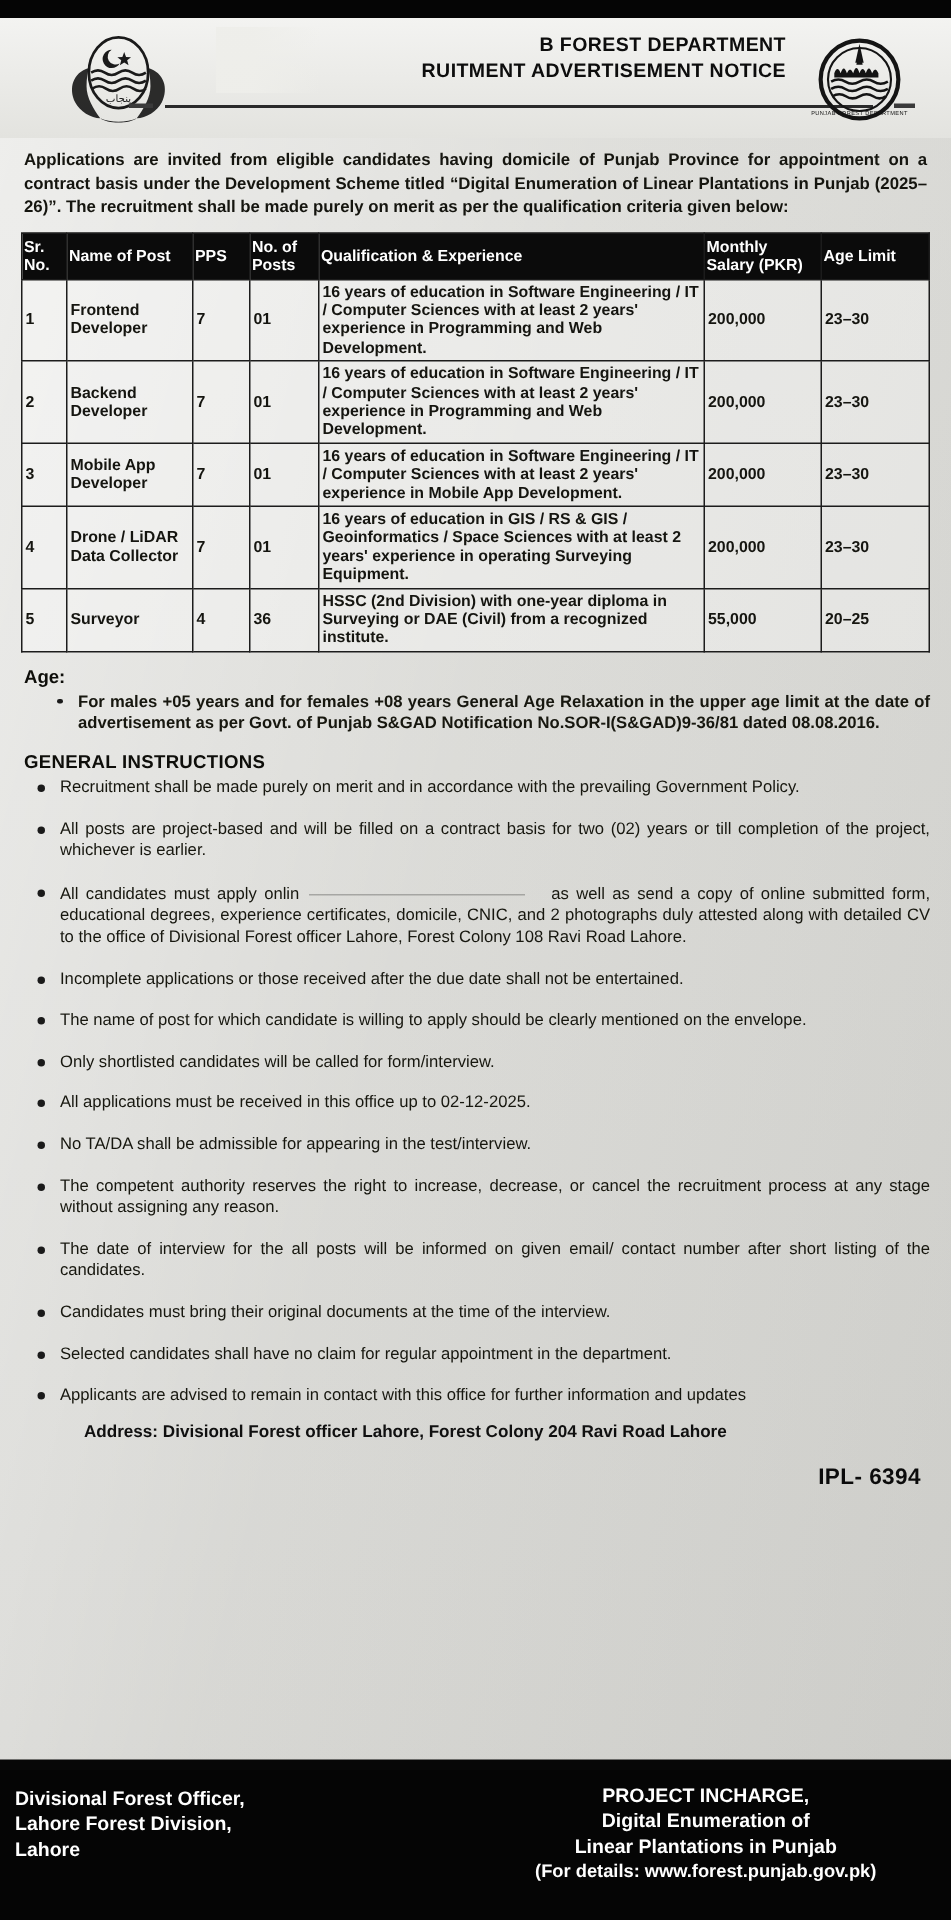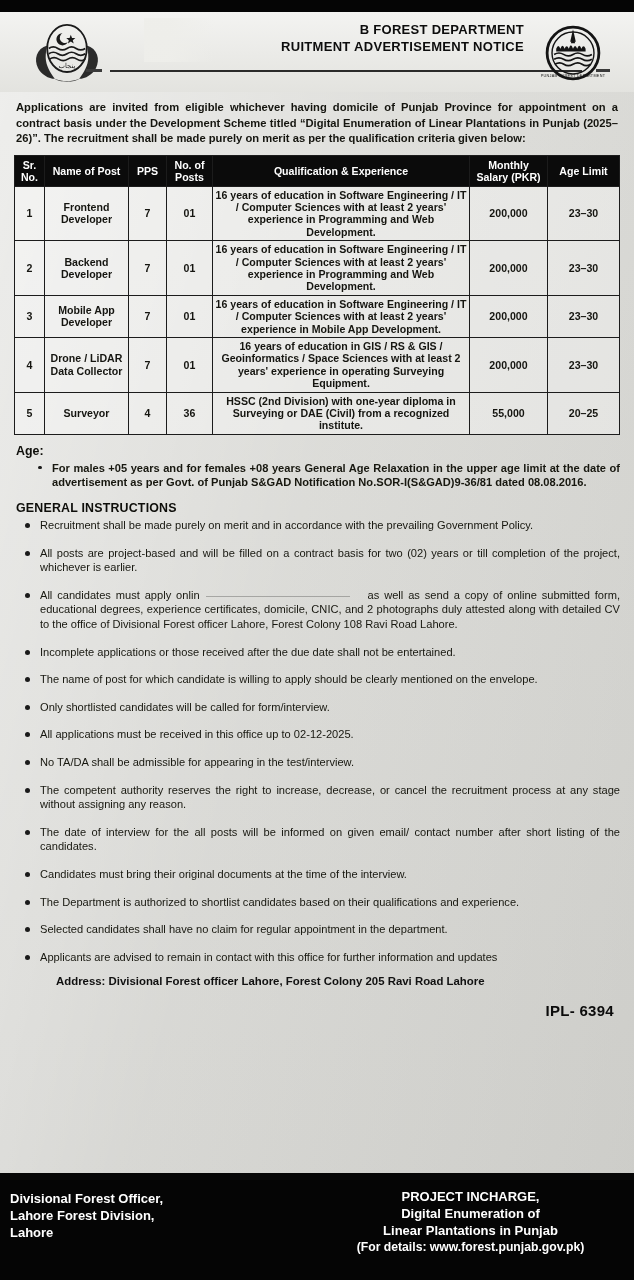--- a/index.html
+++ b/index.html
@@ -32,21 +32,21 @@
 
   
   .header {
     position: relative;
     flex: none;
     height: 80px;
     padding: 4px 10px 0 10px;
     background: linear-gradient(#f3f3f1, #e3e3df);
   }
   .crest { position: absolute; top: 6px; width: 78px; height: 70px; }
-  .crest-left { left: 28px; }
+  .crest-left { left: 40px; }
   .crest-right { right: 22px; }
   .crest svg { width: 100%; height: 100%; display: block; }
 
   .title-block {
     position: absolute;
     left: 150px; right: 110px; top: 10px;
     text-align: right;
   }
   .title-line1 {
     font-size: 13px; font-weight: bold; letter-spacing: .3px;
@@ -98,21 +98,21 @@
 
   
   table.jobs {
     width: 100%;
     border-collapse: collapse;
     table-layout: fixed;
     background: rgba(255,255,255,0.35);
   }
   table.jobs th, table.jobs td {
     border: 1px solid #1c1c1c;
-    text-align: center;
+    text-align: left;
     vertical-align: middle;
     padding: 2px 2px;
   }
   table.jobs thead th {
     background: #0b0b0b;
     color: #ffffff;
     font-size: 10.6px;
     font-weight: bold;
     line-height: 12px;
     padding: 3px 1px;
@@ -286,21 +286,21 @@
           <path d="M23 59 q7 -4 13.5 0 t13.5 0 t13.5 0 t13.5 0"></path>
           <path d="M24 66 q7 -4 13 0 t13 0 t13 0 t12 0"></path>
         </g>
         <text x="50" y="84" font-size="5.4" text-anchor="middle" fill="#141414" font-family="Liberation Sans, sans-serif" letter-spacing="0.4">PUNJAB FOREST DEPARTMENT</text>
       </svg>
     </div>
   </div>
 
   <div class="body">
 
-    <p class="intro"><span>Applications are invited from eligible whichever having domicile of Punjab Province for appointment on a contract basis under the Development Scheme titled </span><b>“Digital Enumeration of Linear Plantations in Punjab (2025–26)”</b><span>. The recruitment shall be made purely on merit as per the qualification criteria given below:</span></p>
+    <p class="intro"><span>Applications are invited from eligible candidates having domicile of Punjab Province for appointment on a contract basis under the Development Scheme titled </span><b>“Digital Enumeration of Linear Plantations in Punjab (2025–26)”</b><span>. The recruitment shall be made purely on merit as per the qualification criteria given below:</span></p>
 
     <table class="jobs">
       <colgroup>
         <col class="c-sr">
           <col class="c-post">
           <col class="c-pps">
           <col class="c-posts">
         <col class="c-qual">
           <col class="c-sal">
           <col class="c-age">
@@ -376,26 +376,25 @@
       <li>All posts are project-based and will be filled on a contract basis for two (02) years or till completion of the project, whichever is earlier.</li>
       <li><span>All candidates must apply onlin</span><span class="url-gap"></span><span>as well as send a copy of online submitted form, educational degrees, experience certificates, domicile, CNIC, and 2 photographs duly attested along with detailed CV to the office of Divisional Forest officer Lahore, Forest Colony 108 Ravi Road Lahore.</span></li>
       <li>Incomplete applications or those received after the due date shall not be entertained.</li>
       <li>The name of post for which candidate is willing to apply should be clearly mentioned on the envelope.</li>
       <li>Only shortlisted candidates will be called for form/interview.</li>
       <li>All applications must be received in this office up to 02-12-2025.</li>
       <li>No TA/DA shall be admissible for appearing in the test/interview.</li>
       <li>The competent authority reserves the right to increase, decrease, or cancel the recruitment process at any stage without assigning any reason.</li>
       <li>The date of interview for the all posts will be informed on given email/ contact number after short listing of the candidates.</li>
       <li>Candidates must bring their original documents at the time of the interview.</li>
-      <li>The Department is authorized to shortlist candidates based on their qualifications and experience.</li>
       <li>Selected candidates shall have no claim for regular appointment in the department.</li>
       <li class="tight">Applicants are advised to remain in contact with this office for further information and updates</li>
     </ul>
 
-    <div class="addr">Address: Divisional Forest officer Lahore, Forest Colony 205 Ravi Road Lahore</div>
+    <div class="addr">Address: Divisional Forest officer Lahore, Forest Colony 204 Ravi Road Lahore</div>
     <div class="ipl">IPL- 6394</div>
   </div>
 
   <div class="divider"></div>
 
   <div class="footer">
     <div class="foot-col foot-left">
       <div>Divisional Forest Officer,</div>
       <div>Lahore Forest Division,</div>
       <div>Lahore</div>

